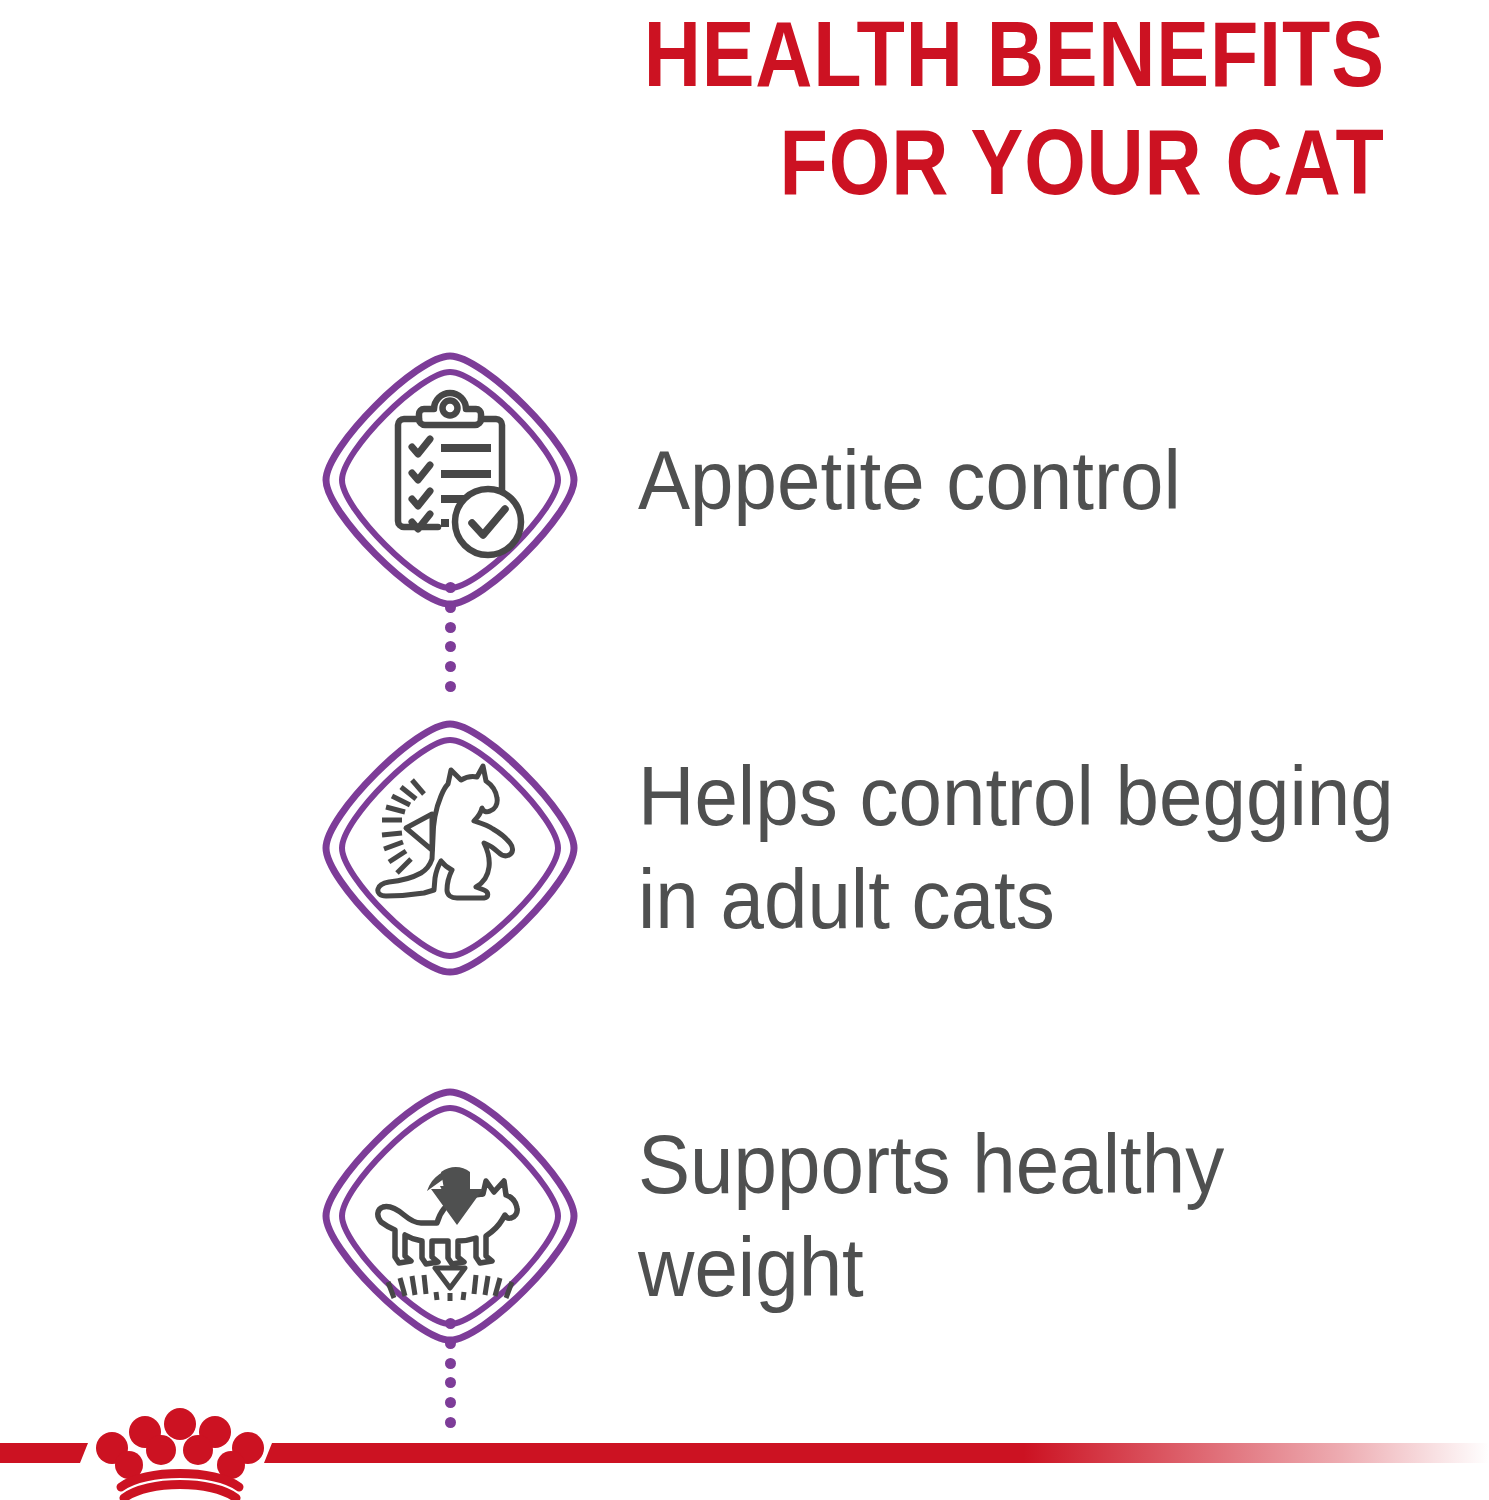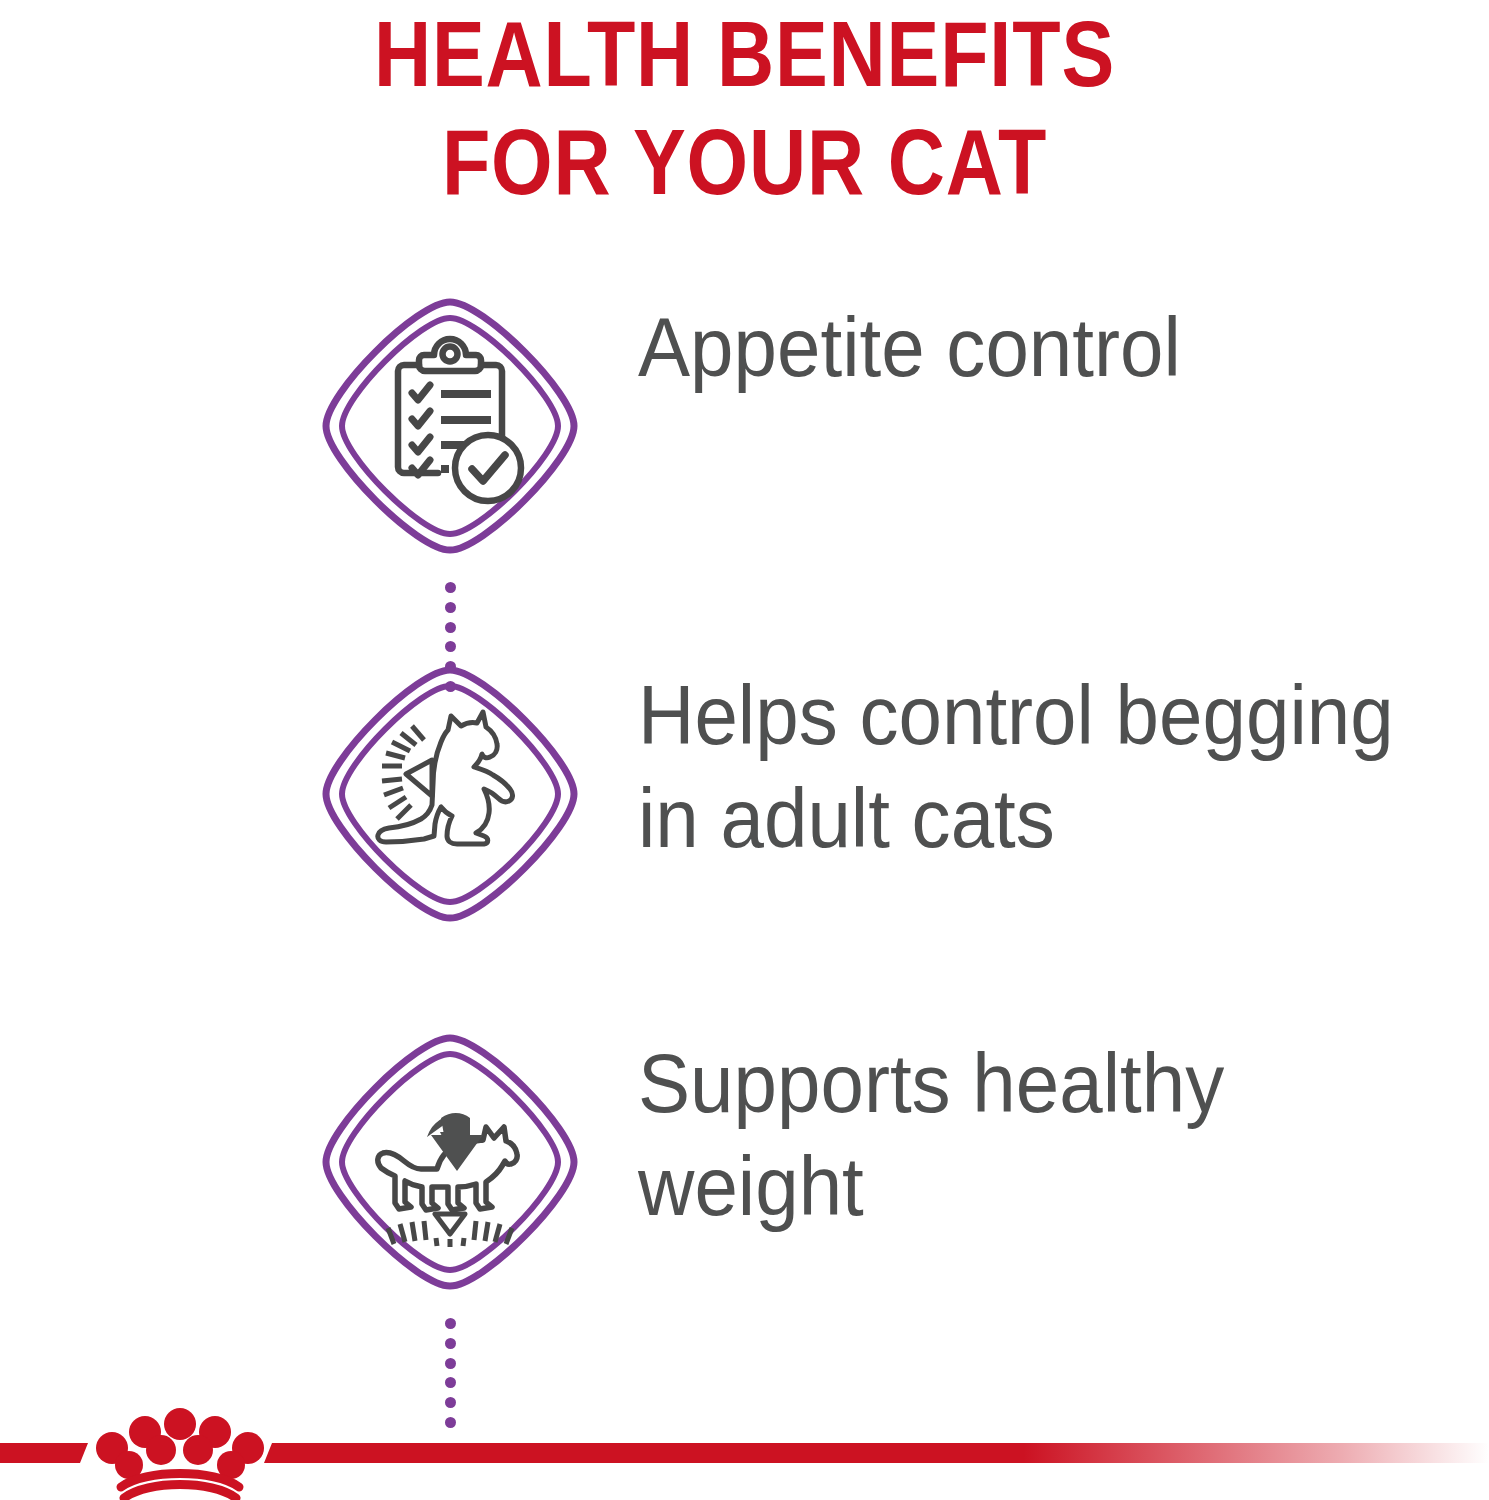--- a/index.html
+++ b/index.html
@@ -14,21 +14,21 @@
     overflow: hidden;
     font-family: "Liberation Sans", sans-serif;
   }
 
   
   #title-block {
     position: absolute;
     top: 0px;
     left: 0;
     width: 1489px;
-    text-align: center;
+    text-align: right;
   }
   #title-block .tline {
     color: #cc1222;
     font-family: "Liberation Sans Narrow", "Liberation Sans", sans-serif;
     font-weight: 700;
     font-size: 92px;
     line-height: 108px;
     letter-spacing: 1px;
     transform: scaleX(0.86);
     transform-origin: center top;
@@ -39,20 +39,21 @@
   #benefits {
     position: absolute;
     left: 0;
     top: 296px;
     width: 1489px;
   }
   .benefit-row {
     position: relative;
     height: 368px;
     display: flex;
+    align-items: center;
   }
   .badge-wrap {
     position: relative;
     width: 260px;
     height: 260px;
     margin-left: 320px;
     flex: 0 0 260px;
   }
   .badge-wrap svg { display: block; width: 260px; height: 260px; }
 

